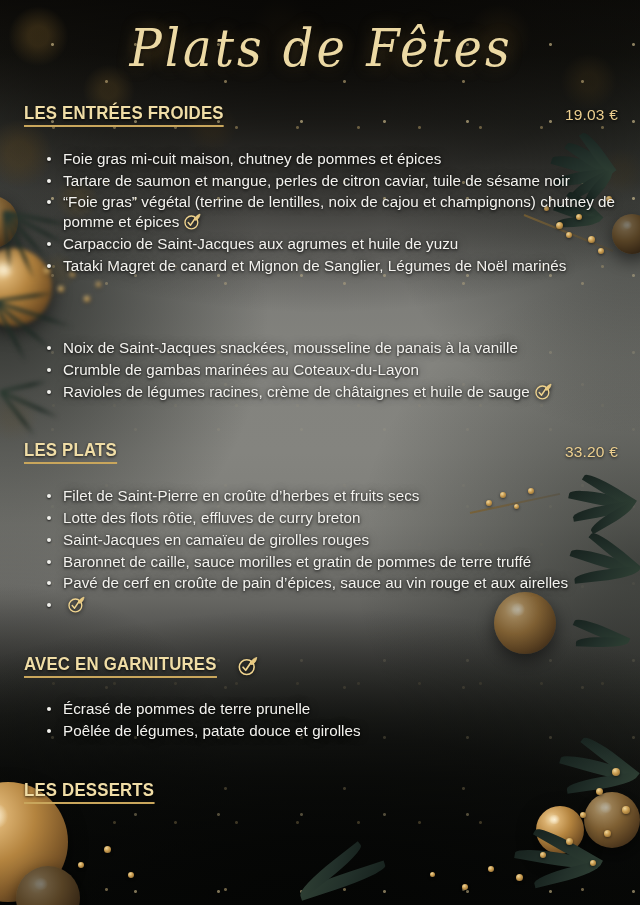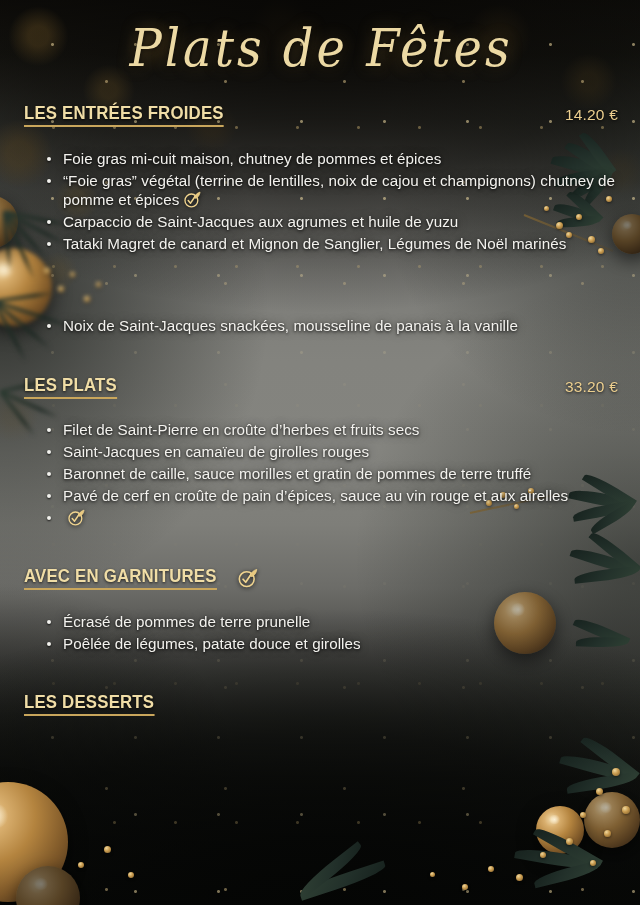--- a/index.html
+++ b/index.html
@@ -361,47 +361,57 @@
   </div>
 
   <div class="content">
 
     <h1 class="menu-title">Plats de Fêtes</h1>
 
     <div id="sections-root">
         <section class="section sec-froides">
           <div class="section-head">
             <h2 class="section-title">LES ENTRÉES FROIDES</h2>
-            <div class="section-price">14.20 €</div>
+            <div class="section-price">19.03 €</div>
           </div>
           <ul class="items">
             <li><span>Foie gras mi-cuit maison, chutney de pommes et épices</span></li>
+            <li><span>Tartare de saumon et mangue, perles de citron caviar, tuile de sésame noir</span></li>
             <li><span>“Foie gras” végétal (terrine de lentilles, noix de cajou et champignons) chutney  de pomme et épices</span><span class="veg-badge">
   <svg viewBox="0 0 24 24" aria-hidden="true">
     <circle cx="10.6" cy="13.2" r="8.1" fill="none" stroke="#f0d48f" stroke-width="1.7"></circle>
     <path d="M6.6 13.4 L9.5 16.6 L15.2 8.2" fill="none" stroke="#f0d48f" stroke-width="1.9" stroke-linecap="round" stroke-linejoin="round"></path>
     <path d="M14.1 9.6 C15.4 5.6 18.6 3.4 21.6 2.6 C21.2 6.0 19.4 9.2 16.3 10.6 Z" fill="#e8c87f" stroke="#f0d48f" stroke-width="0.8" stroke-linejoin="round"></path>
   </svg>
 </span></li>
             <li><span>Carpaccio de Saint-Jacques aux agrumes et huile de yuzu</span></li>
             <li><span>Tataki Magret de canard et Mignon de Sanglier, Légumes de Noël marinés</span></li>
           </ul>
         </section>
         <section class="section sec-chaudes">
           <ul class="items">
             <li><span>Noix de Saint-Jacques snackées, mousseline de panais à la vanille</span></li>
+            <li><span>Crumble de gambas marinées au Coteaux-du-Layon</span></li>
+            <li><span>Ravioles de légumes racines, crème de châtaignes et huile de sauge</span><span class="veg-badge">
+  <svg viewBox="0 0 24 24" aria-hidden="true">
+    <circle cx="10.6" cy="13.2" r="8.1" fill="none" stroke="#f0d48f" stroke-width="1.7"></circle>
+    <path d="M6.6 13.4 L9.5 16.6 L15.2 8.2" fill="none" stroke="#f0d48f" stroke-width="1.9" stroke-linecap="round" stroke-linejoin="round"></path>
+    <path d="M14.1 9.6 C15.4 5.6 18.6 3.4 21.6 2.6 C21.2 6.0 19.4 9.2 16.3 10.6 Z" fill="#e8c87f" stroke="#f0d48f" stroke-width="0.8" stroke-linejoin="round"></path>
+  </svg>
+</span></li>
           </ul>
         </section>
         <section class="section sec-plats">
           <div class="section-head">
             <h2 class="section-title">LES PLATS</h2>
             <div class="section-price">33.20 €</div>
           </div>
           <ul class="items">
             <li><span>Filet de Saint-Pierre en croûte d’herbes et fruits secs</span></li>
+            <li><span>Lotte des flots rôtie, effluves de curry breton</span></li>
             <li><span>Saint-Jacques en camaïeu de girolles rouges</span></li>
             <li><span>Baronnet de caille, sauce morilles et gratin de pommes de terre truffé</span></li>
             <li><span>Pavé de cerf en croûte de pain d’épices, sauce au vin rouge et aux airelles</span></li>
             <li><span class="veg-badge">
   <svg viewBox="0 0 24 24" aria-hidden="true">
     <circle cx="10.6" cy="13.2" r="8.1" fill="none" stroke="#f0d48f" stroke-width="1.7"></circle>
     <path d="M6.6 13.4 L9.5 16.6 L15.2 8.2" fill="none" stroke="#f0d48f" stroke-width="1.9" stroke-linecap="round" stroke-linejoin="round"></path>
     <path d="M14.1 9.6 C15.4 5.6 18.6 3.4 21.6 2.6 C21.2 6.0 19.4 9.2 16.3 10.6 Z" fill="#e8c87f" stroke="#f0d48f" stroke-width="0.8" stroke-linejoin="round"></path>
   </svg>
 </span></li>

